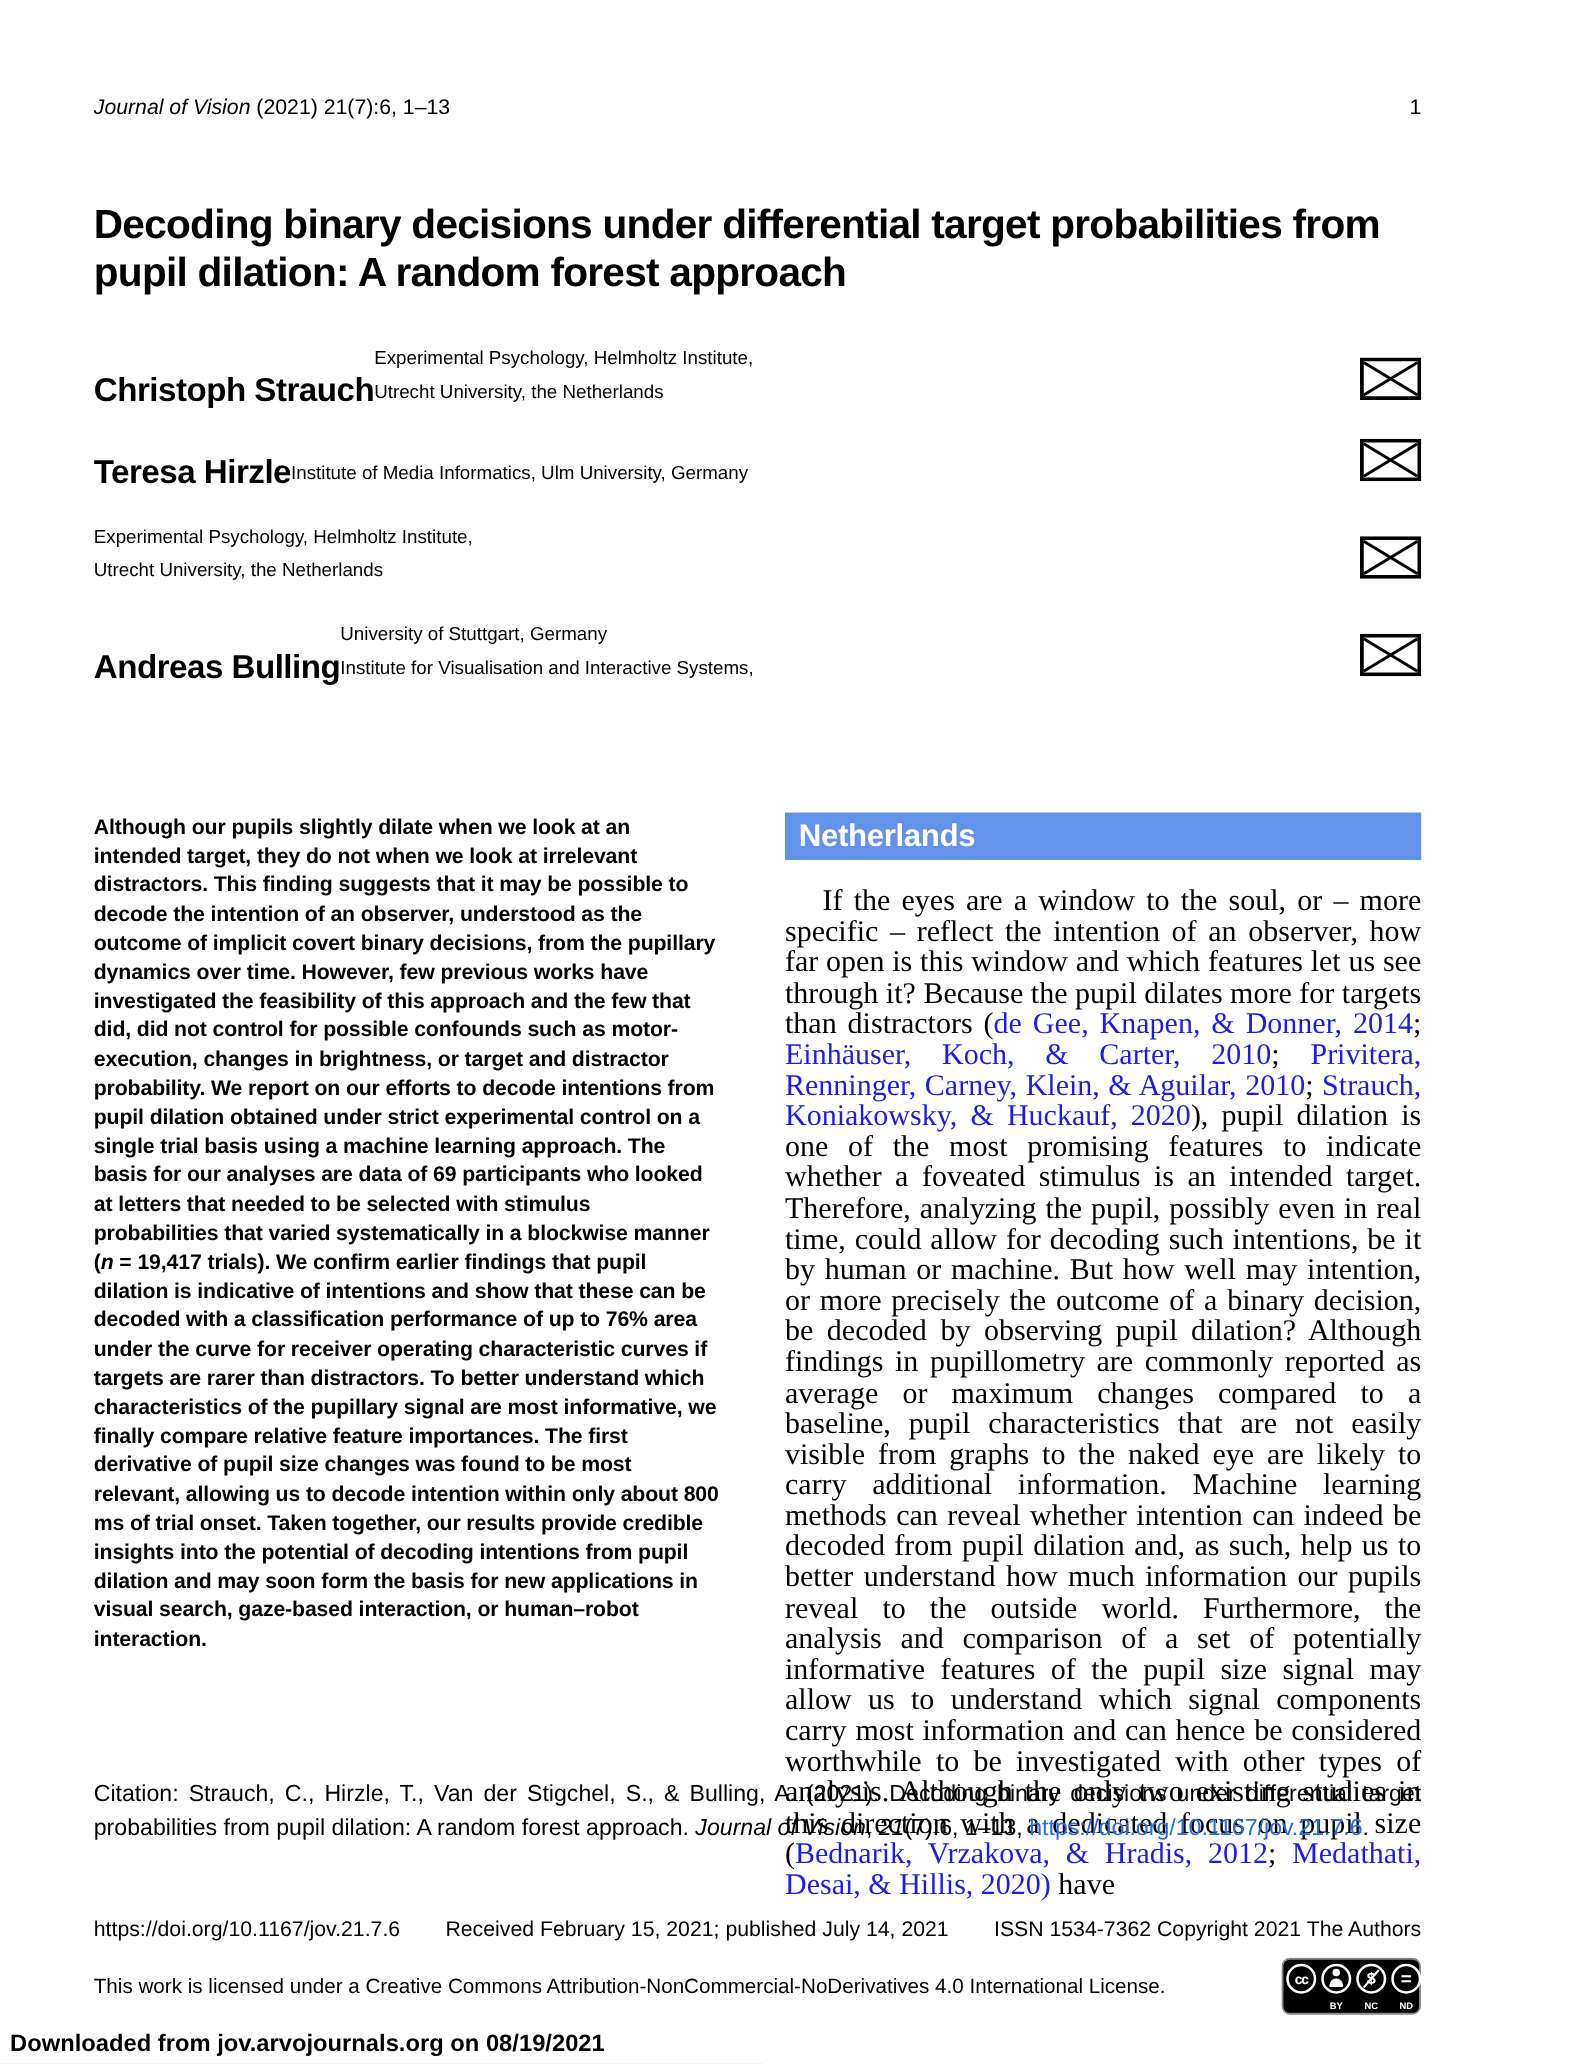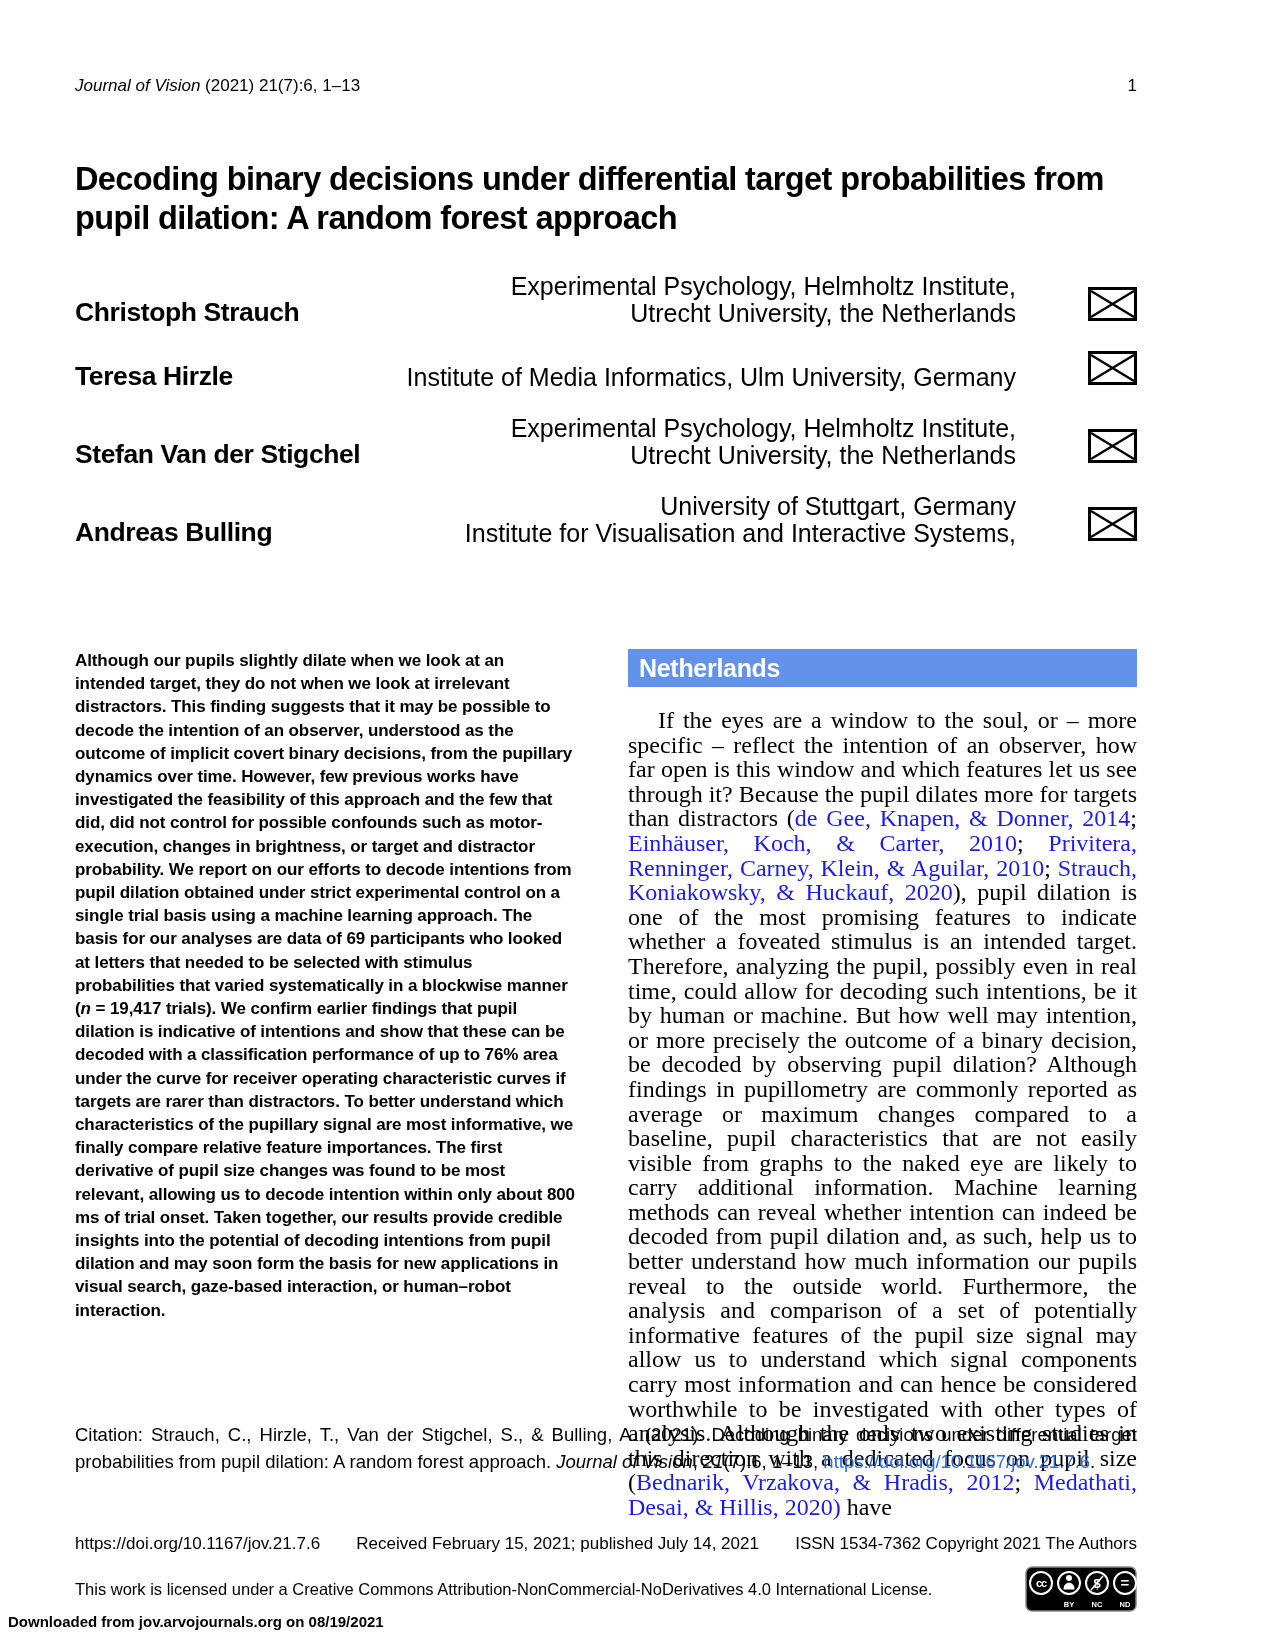--- a/index.html
+++ b/index.html
@@ -30,21 +30,21 @@
     font-weight:bold; letter-spacing:-0.6px;
   }
 
   
   .authors { margin-top:36px; }
   .author-row { display:flex; align-items:flex-end; margin-bottom:24px; }
   .author-name {
     flex:0 0 auto; font-size:26.5px; font-weight:bold;
     letter-spacing:-0.4px; white-space:nowrap; line-height:30px;
   }
-  .affiliation { flex:1 1 auto; text-align:right; font-size:25px; line-height:27px; }
+  .affiliation { flex:1 1 auto; text-align:left; font-size:15px; line-height:27px; }
   .affiliation div:empty { display:none; }
   .mail-wrap { flex:0 0 auto; margin-left:72px; padding-bottom:2px; }
 
   
   .columns { display:flex; margin-top:102px; }
   .col-left  { width:500px; flex:0 0 auto; }
   .col-right { width:509px; flex:0 0 auto; margin-left:53px; }
 
   .abstract {
     margin:0; font-size:17px; line-height:23.2px;
@@ -82,22 +82,22 @@
   .footer-row .issn-text { flex:0 0 auto; }
 
   .license-row {
     margin-top:12px;
     display:flex; justify-content:space-between; align-items:center;
     font-size:16.5px;
   }
   .license-row .license-text { margin-right:6px; }
 
   .downloaded {
-    position:absolute; left:8px; bottom:21px;
-    font-size:15px; font-weight:bold;text-align:center;
+    position:absolute; left:8px; bottom:4px;
+    font-size:19px; font-weight:bold;text-align:center;
   }
 </style>
 </head>
 <body>
 
 <div class="page">
   <div class="content">
 
     <div class="running-header">
       <span><span class="seg-italic">Journal of Vision</span><span> (2021) 21(7):6, 1–13</span></span>
@@ -130,21 +130,20 @@
         </div>
         <div class="mail-wrap">
           <svg width="49" height="34" viewBox="0 0 49 34">
             <rect x="1.5" y="1.5" width="46" height="31" fill="none" stroke="#000" stroke-width="3"></rect>
             <path d="M3,4 L46,30 M46,4 L3,30" stroke="#000" stroke-width="2.4" fill="none"></path>
           </svg>
         </div>
       </div>
 
       <div class="author-row">
-        <div class="author-name">Stefan Van der Stigchel</div>
         <div class="affiliation">
           <div>Experimental Psychology, Helmholtz Institute,</div>
           <div>Utrecht University, the Netherlands</div>
         </div>
         <div class="mail-wrap">
           <svg width="49" height="34" viewBox="0 0 49 34">
             <rect x="1.5" y="1.5" width="46" height="31" fill="none" stroke="#000" stroke-width="3"></rect>
             <path d="M3,4 L46,30 M46,4 L3,30" stroke="#000" stroke-width="2.4" fill="none"></path>
           </svg>
         </div>

